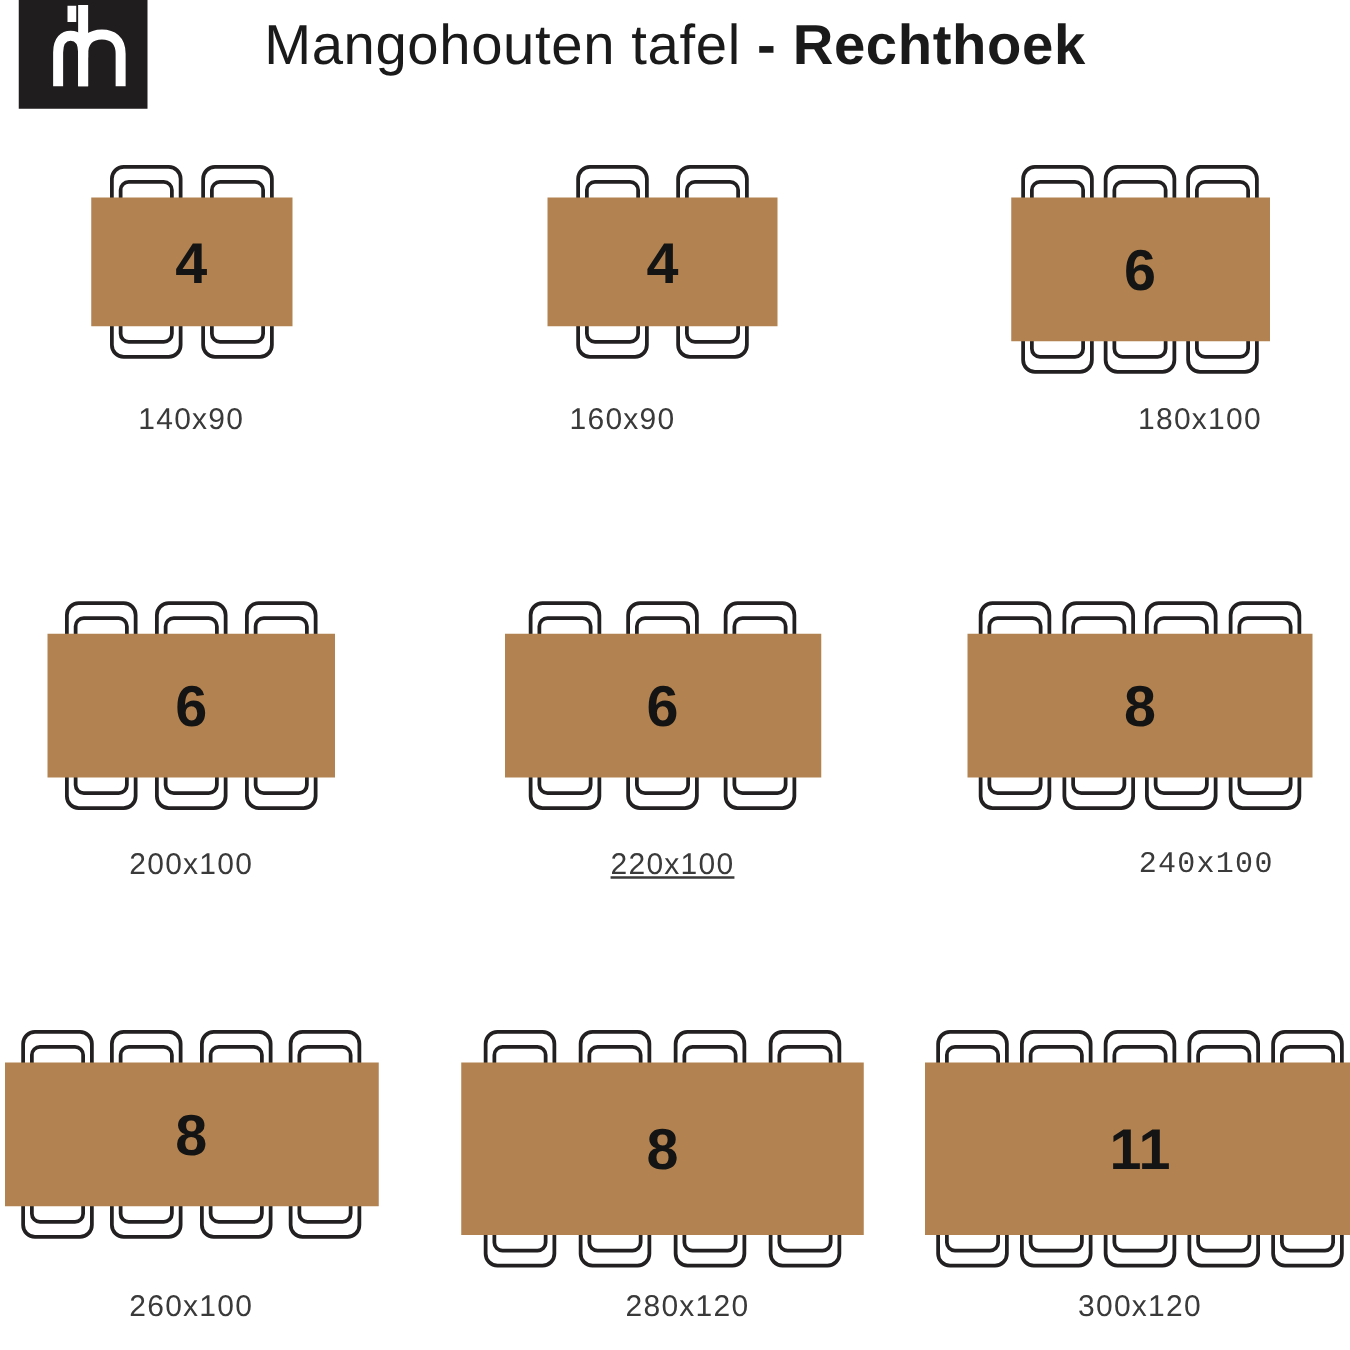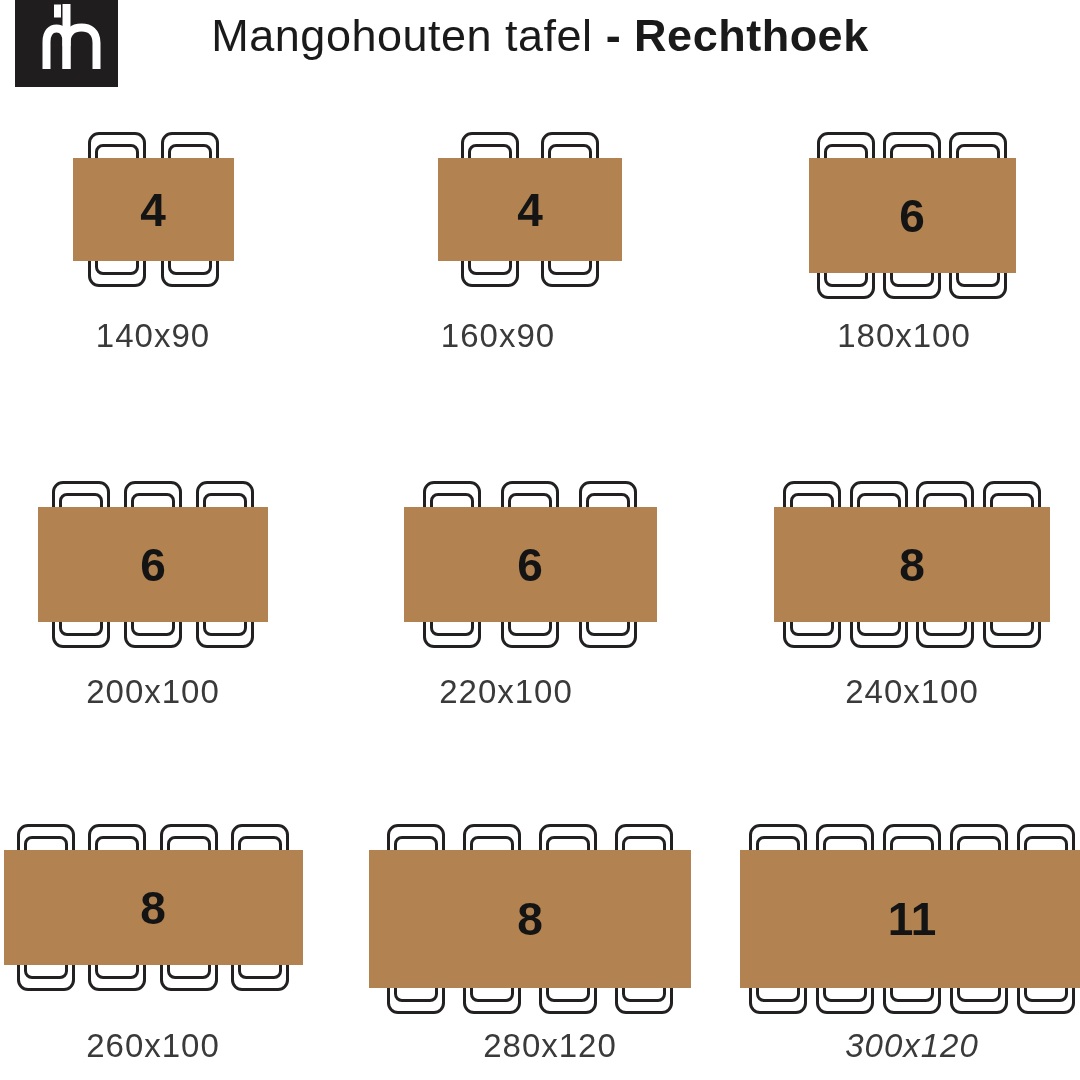--- a/index.html
+++ b/index.html
@@ -67,21 +67,21 @@
     background: var(--wood);
     display: flex; align-items: center; justify-content: center;
   }
   .seat-count {
     font-size: 46px; font-weight: 700; line-height: 1;
     color: var(--num);
   }
   .size-label {
     position: absolute;
     transform: translate(-50%, -50%);
-    font-size: 33px; letter-spacing: 1px;
+    font-size: 24px; letter-spacing: 1px;
     color: var(--label);
     white-space: nowrap;
   }
 </style>
 </head>
 <body>
 
 <div id="page" style="--wood: #b28350; --line: #232021; --num: #141414; --label: #3a3a3a; --title: #1a1a1a; --logo-bg: #201d1e;">
 
   <div class="logo" aria-label="mh logo">
@@ -164,21 +164,21 @@
             <div class="seat"></div>
           </div>
           <div class="chair">
             <div class="seat"></div>
           </div>
           <div class="chair">
             <div class="seat"></div>
           </div>
         </div>
       </div>
-      <div class="size-label" style="left: 904px; top: 336px;">180x100</div>
+      <div class="size-label" style="left: 960px; top: 336px;">180x100</div>
       <div class="cell" style="left: 38px; top: 481px; width: 230px;">
         <div class="chair-row top">
           <div class="chair">
             <div class="seat"></div>
           </div>
           <div class="chair">
             <div class="seat"></div>
           </div>
           <div class="chair">
             <div class="seat"></div>
@@ -220,21 +220,21 @@
             <div class="seat"></div>
           </div>
           <div class="chair">
             <div class="seat"></div>
           </div>
           <div class="chair">
             <div class="seat"></div>
           </div>
         </div>
       </div>
-      <div class="size-label" style="left: 506px; top: 692px;">220x100</div>
+      <div class="size-label" style="left: 538px; top: 692px; text-decoration: underline;">220x100</div>
       <div class="cell" style="left: 774px; top: 481px; width: 276px;">
         <div class="chair-row top">
           <div class="chair">
             <div class="seat"></div>
           </div>
           <div class="chair">
             <div class="seat"></div>
           </div>
           <div class="chair">
             <div class="seat"></div>
@@ -254,21 +254,21 @@
             <div class="seat"></div>
           </div>
           <div class="chair">
             <div class="seat"></div>
           </div>
           <div class="chair">
             <div class="seat"></div>
           </div>
         </div>
       </div>
-      <div class="size-label" style="left: 912px; top: 692px;">240x100</div>
+      <div class="size-label" style="left: 965px; top: 692px; font-family: Liberation Mono, monospace;">240x100</div>
       <div class="cell" style="left: 3.5px; top: 824px; width: 299px;">
         <div class="chair-row top">
           <div class="chair">
             <div class="seat"></div>
           </div>
           <div class="chair">
             <div class="seat"></div>
           </div>
           <div class="chair">
             <div class="seat"></div>
@@ -362,16 +362,16 @@
             <div class="seat"></div>
           </div>
           <div class="chair">
             <div class="seat"></div>
           </div>
           <div class="chair">
             <div class="seat"></div>
           </div>
         </div>
       </div>
-      <div class="size-label" style="left: 912px; top: 1046px; font-style: italic;">300x120</div>
+      <div class="size-label" style="left: 912px; top: 1046px;">300x120</div>
     </div>
 
 </div>
 
 </body></html>

